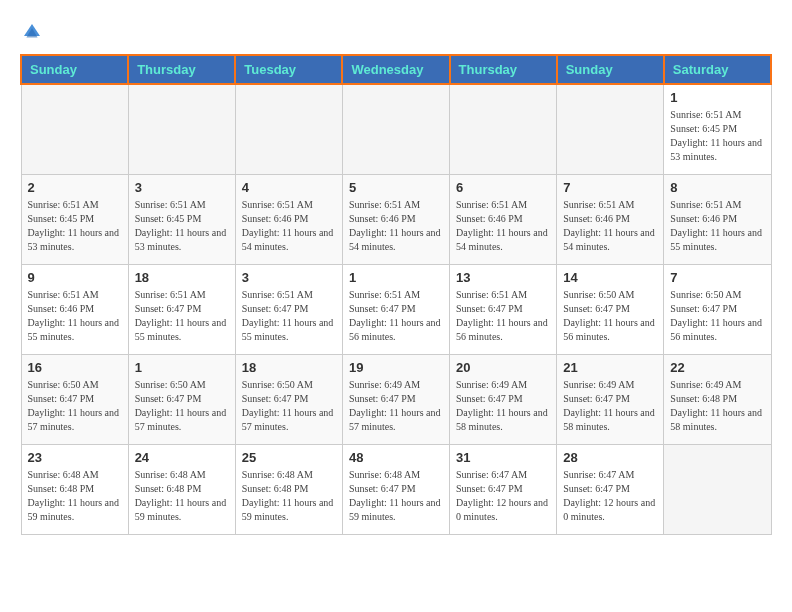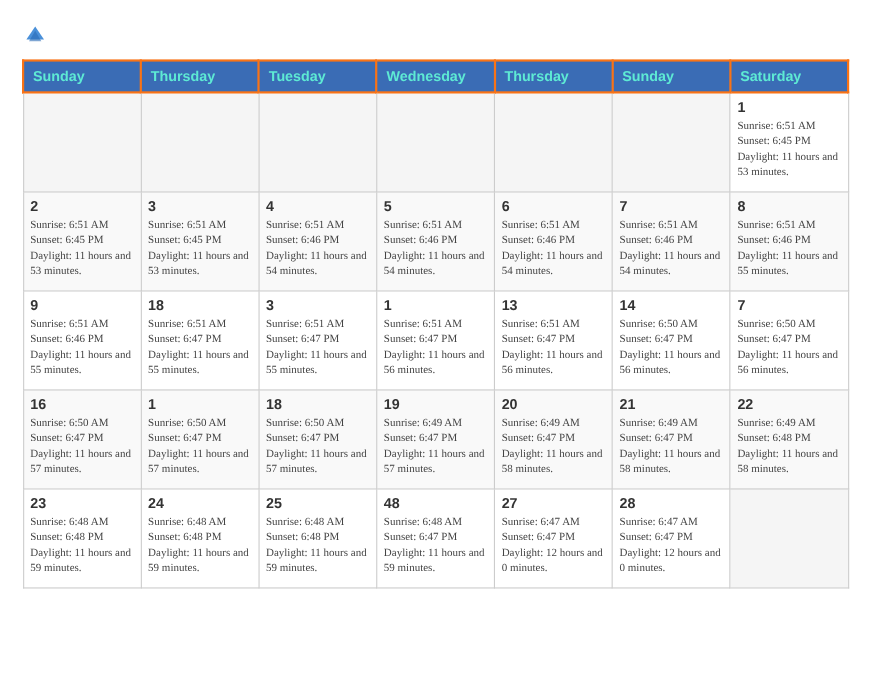--- a/index.html
+++ b/index.html
@@ -286,21 +286,21 @@
 Sunset: 6:48 PM
 Daylight: 11 hours and 59 minutes.</div>
         </td>
         <td>
           <span class="day-number">48</span>
           <div class="day-info">Sunrise: 6:48 AM
 Sunset: 6:47 PM
 Daylight: 11 hours and 59 minutes.</div>
         </td>
         <td>
-          <span class="day-number">27</span>
+          <span class="day-number">31</span>
           <div class="day-info">Sunrise: 6:47 AM
 Sunset: 6:47 PM
 Daylight: 12 hours and 0 minutes.</div>
         </td>
         <td>
           <span class="day-number">28</span>
           <div class="day-info">Sunrise: 6:47 AM
 Sunset: 6:47 PM
 Daylight: 12 hours and 0 minutes.</div>
         </td>

